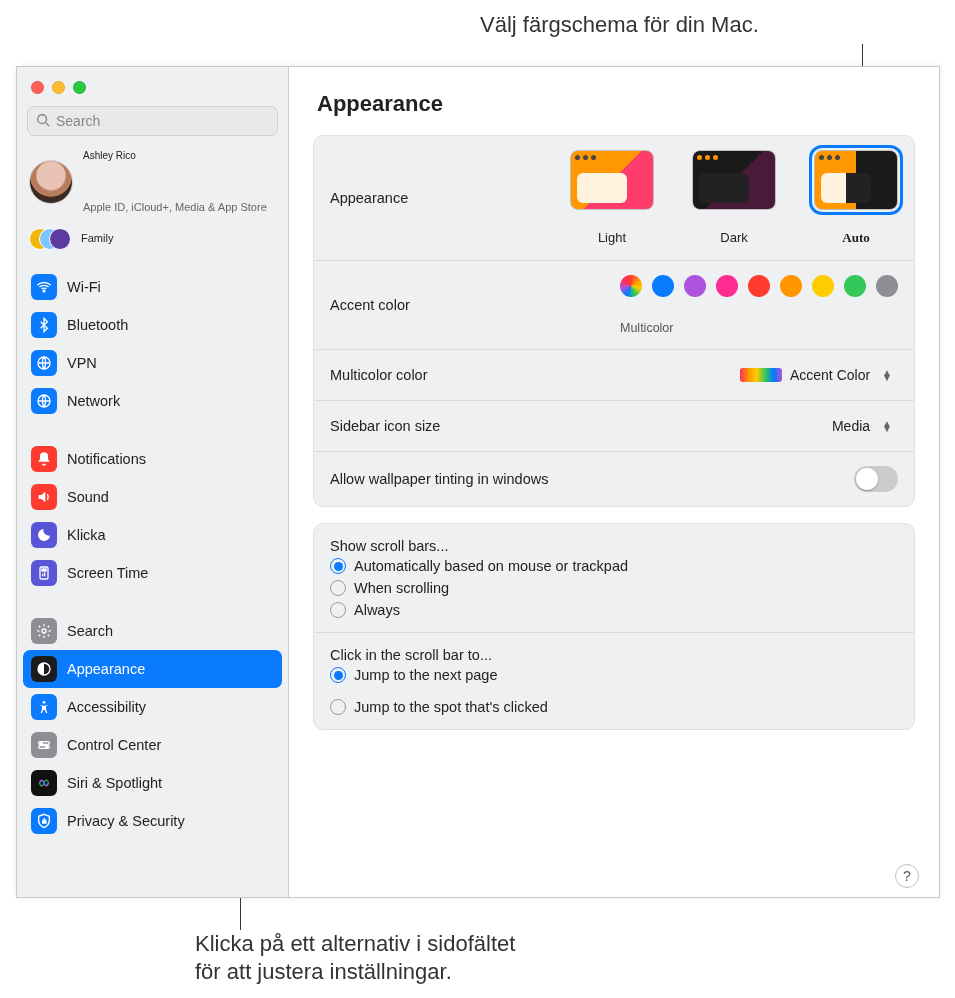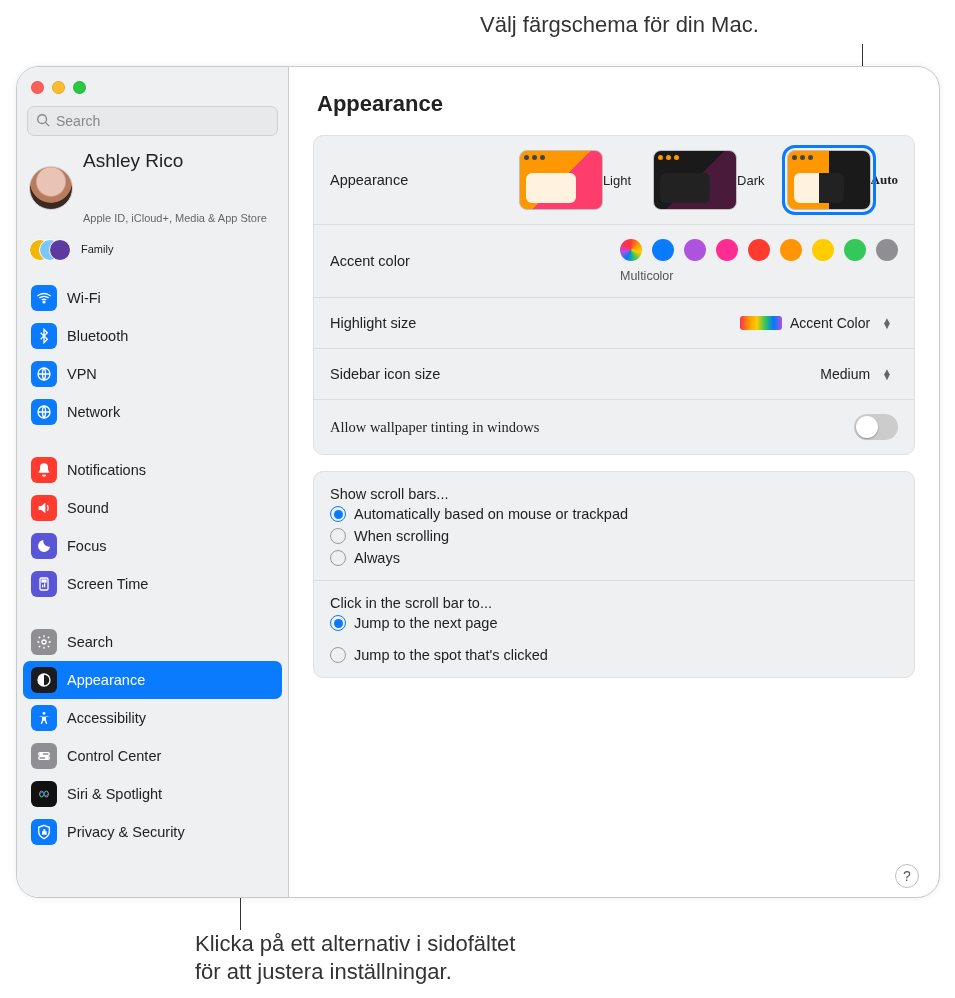--- a/index.html
+++ b/index.html
@@ -45,21 +45,21 @@
     background: #333;
   }
 
   .window {
     position: absolute;
     top: 66px;
     left: 16px;
     width: 924px;
     height: 832px;
     background: #fff;
-    border-radius: 23px;
+    border-radius: 0;
     border: 1px solid #c9c9c9;
     box-shadow: 0 0 6px rgba(0,0,0,.08);
     display: flex;
     overflow: hidden;
   }
   .sidebar {
     width: 272px;
     min-width: 272px;
     background: #eef0f1;
     border-right: 1px solid #ccc;
@@ -93,21 +93,21 @@
   .account {
     display:flex; gap:10px; align-items:center;
     padding: 8px 12px 6px;
   }
   .avatar {
     width:44px; height:44px; border-radius:50%;
     background: radial-gradient(circle at 50% 35%, #e9c4b5 0 40%, #b87b5e 45% 60%, #3a2a22 62% 100%);
     position:relative; overflow:hidden;
     border: 1px solid #d0d0d0;
   }
-  .account .name{font-size:19px;}
+  .account .name{font-size:10px;}
   .account .sub{font-size:11px;color:#666; line-height:1.2; max-width:190px;margin-top:40px;}
 
   .family {
     display:flex; align-items:center; gap:8px;
     padding: 4px 12px 10px;
     border-bottom: 0;
   }
   .family .icons{
     position:relative; width:44px; height:28px;
   }
@@ -143,42 +143,42 @@
   .panel {
     background:#eef0f1; border-radius:10px; border:1px solid #e0e0e0;
     padding: 0; margin-bottom: 16px;
   }
   .row {
     display:flex; align-items:center; justify-content:space-between;
     padding: 14px 16px;
     border-bottom: 1px solid #dcdcdc;
     font-size: 14.5px;
   }
-  .row:last-child{border-bottom:none;font-family:Liberation Serif, serif;}
+  .row:last-child{border-bottom:none;}
   .row .label{color:#222;}
   .thumbs { display:flex; gap:22px; }
-  .thumb { display:flex; flex-direction:row; align-items:center; gap:0; font-size:13px;}
+  .thumb { display:flex; flex-direction:column; align-items:center; gap:20px; font-size:13px;margin-left:16px;}
   .thumb.sel .img{ outline:3px solid #0a7aff; outline-offset: 2px; }
   .thumb.sel .tl2{font-weight:700;font-family:Liberation Serif, serif;}
   .thumb .img{
     width:84px; height:60px; border-radius:8px; overflow:hidden; border:1px solid #c0c0c0;
     position:relative;
     background: linear-gradient(135deg,#ff9800 0 50%, #ff3d6d 50% 100%);
   }
   .thumb .img .bar{position:absolute;left:6px;bottom:6px;width:50px;height:30px;border-radius:6px;}
   .thumb .img .dots{position:absolute; top:4px; left:4px; display:flex; gap:3px;}
   .thumb .img .dots span{width:5px;height:5px;border-radius:50%;}
   .light .bar{background:#fff3e0;} .light .dots span{background:#444;}
   .dark .img{background:linear-gradient(135deg,#1a1a1a 0 50%, #4a1a3a 50% 100%);}
   .dark .bar{background:#222;} .dark .dots span{background:#ff9800;}
   .auto .img{background:linear-gradient(90deg,#ff9800 0 50%, #1a1a1a 50% 100%);}
   .auto .bar{background:linear-gradient(90deg,#fff3e0 0 50%, #222 50% 100%);}
   .auto .dots span{background:#444;}
 
-  .accents {display:flex; flex-direction:column; align-items:flex-start; gap:8px;}
+  .accents {display:flex; flex-direction:column; align-items:flex-start; gap:24px;}
   .accent-row{display:flex; gap:10px;}
   .accent-dot{width:22px;height:22px;border-radius:50%;cursor:pointer;}
   .multi{background:conic-gradient(#ff3b30,#ff9500,#ffcc00,#34c759,#007aff,#af52de,#ff2d55,#ff3b30);}
   .a-blue{background:#0a7aff;} .a-purple{background:#af52de;} .a-pink{background:#ff2d92;}
   .a-red{background:#ff3b30;} .a-orange{background:#ff9500;} .a-yellow{background:#ffcc00;}
   .a-green{background:#34c759;} .a-grey{background:#8e8e93;}
   .accent-sub{font-size:12.5px;color:#555;}
 
   .select {
     display:inline-flex; align-items:center; gap:8px;
@@ -317,21 +317,21 @@
               </svg>
             </span>
             <span>Sound</span>
           </div>
           <div class="navitem">
             <span class="icon bg-indigo">
               <svg viewBox="0 0 24 24" fill="white">
                 <path d="M21 13A9 9 0 1111 3c-.5 3 .5 6 3 8s5 2.5 7 2z"></path>
               </svg>
             </span>
-            <span>Focus</span>
+            <span>Klicka</span>
           </div>
           <div class="navitem">
             <span class="icon bg-indigo">
               <svg viewBox="0 0 24 24" fill="white">
                 <rect x="6" y="3" width="12" height="18" rx="2" ry="2" fill="none" stroke="white" stroke-width="2"></rect>
                 <rect x="8" y="5" width="8" height="5" fill="white"></rect>
                 <rect x="9" y="13" width="2" height="4"></rect>
                 <rect x="12" y="11" width="2" height="6"></rect>
               </svg>
             </span>
@@ -457,35 +457,35 @@
             <div class="accent-dot a-orange"></div>
             <div class="accent-dot a-yellow"></div>
             <div class="accent-dot a-green"></div>
             <div class="accent-dot a-grey"></div>
           </div>
           <div class="accent-sub">Multicolor</div>
         </div>
       </div>
 
       <div class="row">
-        <div class="label">Highlight size</div>
+        <div class="label">Multicolor color</div>
         <div class="select">
           <div class="swatch"></div>
           <span>Accent Color</span>
           <span class="chevrons">
               <span>▲</span>
               <span>▼</span>
             </span>
         </div>
       </div>
 
       <div class="row">
         <div class="label">Sidebar icon size</div>
         <div class="select">
-          <span>Medium</span>
+          <span>Media</span>
           <span class="chevrons">
               <span>▲</span>
               <span>▼</span>
             </span>
         </div>
       </div>
 
       <div class="row">
         <div class="label">Allow wallpaper tinting in windows</div>
         <div class="switch"></div>

